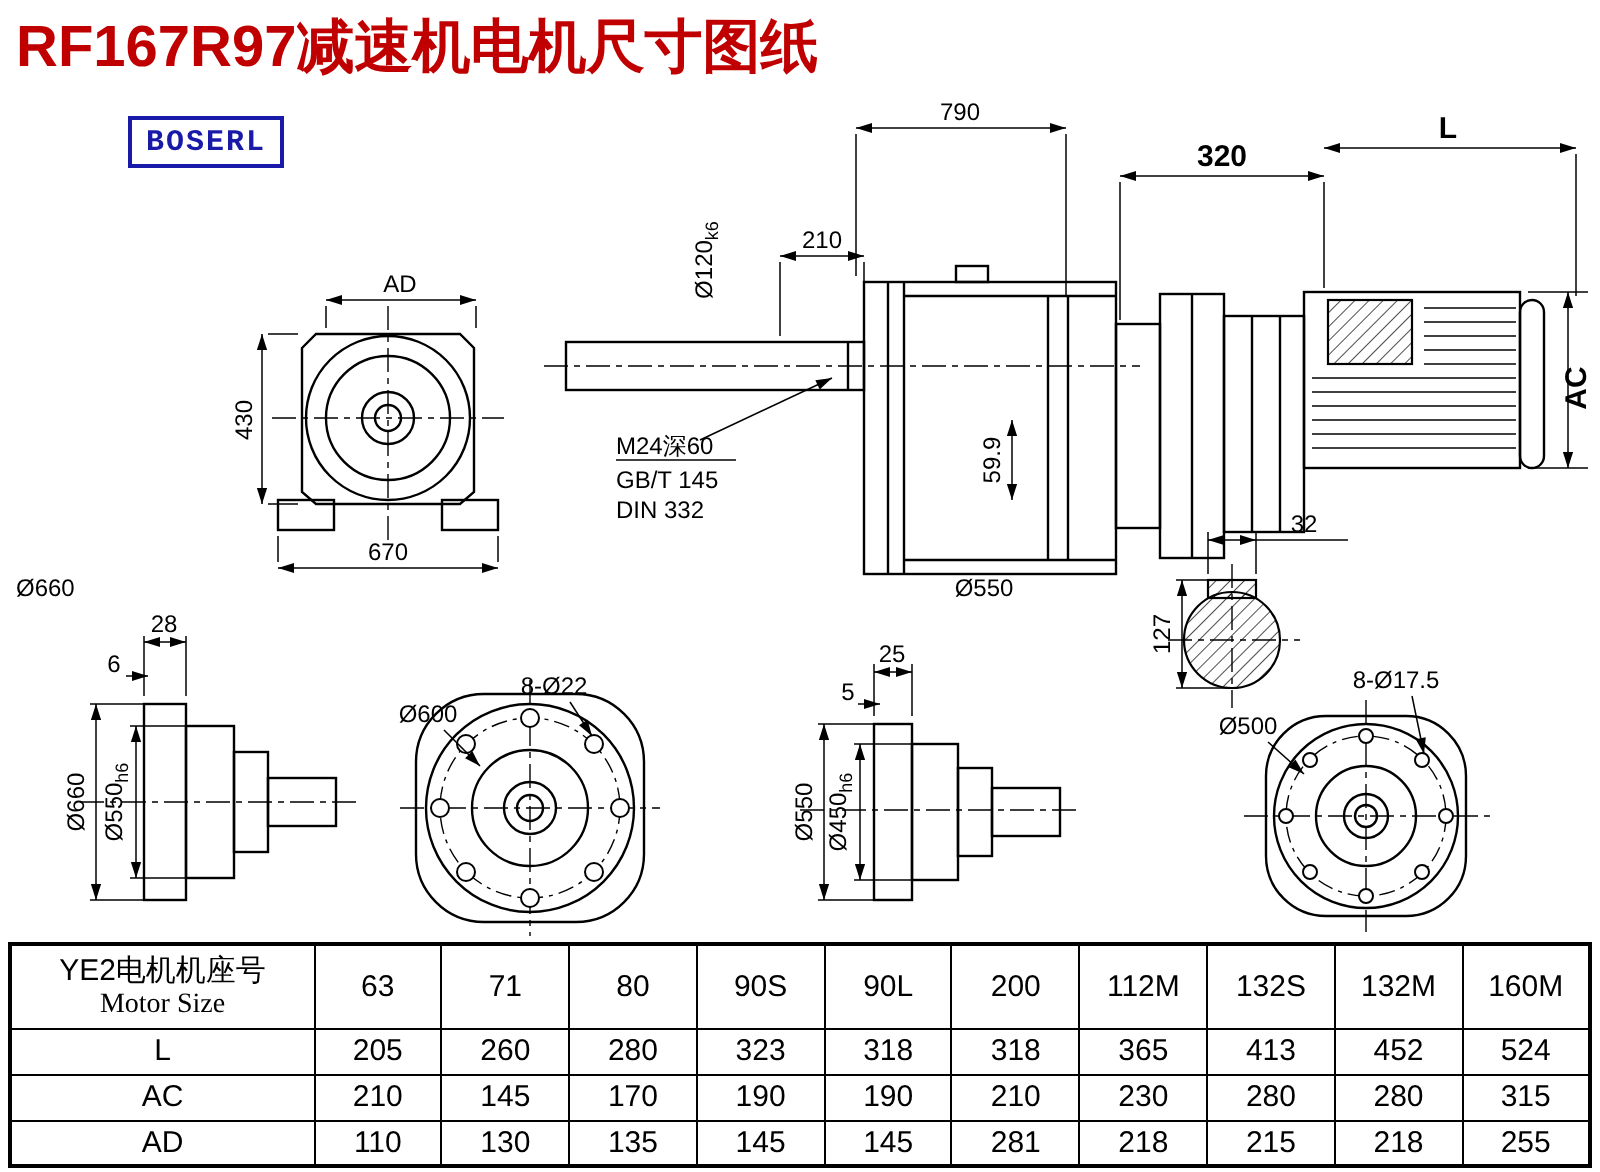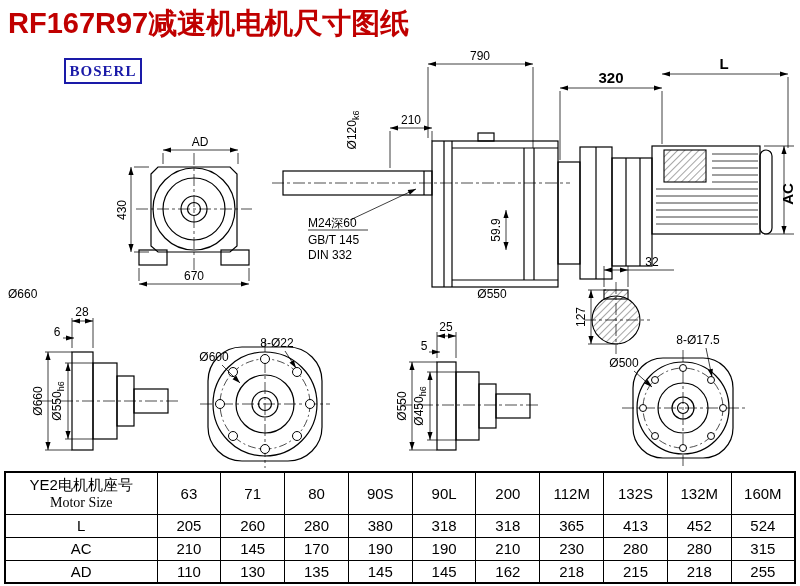--- a/index.html
+++ b/index.html
@@ -1,21 +1,21 @@
 <!DOCTYPE html>
 <html><head>
 <meta charset="utf-8">
 <style>
   * { margin:0; padding:0; box-sizing:border-box; }
   html,body { width:800px; height:586px; background:#fff; font-family:"Liberation Sans",sans-serif; }
   .stage { position:absolute; left:0; top:0; width:800px; height:586px; background:#fff; overflow:hidden; }
   .title { position:absolute; left:8px; top:4px; font-size:29px; font-weight:bold; color:#c00000; white-space:nowrap; }
   .brand { position:absolute; left:64px; top:58px; width:78px; height:26px; border:2px solid #1a1aa8;
            color:#1a1aa8; font-size:15px; font-weight:bold; display:flex; align-items:center; justify-content:center;
-           font-family:Liberation Serif, serif; letter-spacing:1px; }
+           font-family:Liberation Mono, monospace; letter-spacing:1px; }
   svg.draw { position:absolute; left:0; top:0; }
   svg text { font-family:"Liberation Sans",sans-serif; font-size:12px; fill:#000; }
   svg .sub { font-size:9px; }
   svg .big { font-size:15px; font-weight:bold; }
   .s  { stroke:#000; stroke-width:1.2; fill:none; }
   .t  { stroke:#000; stroke-width:0.75; fill:none; }
   .dim{ stroke:#000; stroke-width:0.75; fill:none; }
   .cl { stroke:#000; stroke-width:0.7; fill:none; stroke-dasharray:12 3 3 3; }
   .bc { stroke:#000; stroke-width:0.7; fill:none; stroke-dasharray:8 3 2 3; }
   .hx { stroke:#000; stroke-width:1.1; fill:url(#hatch); }
@@ -295,21 +295,21 @@
         <th>112M</th>
         <th>132S</th>
         <th>132M</th>
         <th>160M</th>
       </tr>
       <tr>
         <th class="rowlab">L</th>
         <td>205</td>
         <td>260</td>
         <td>280</td>
-        <td>380</td>
+        <td>323</td>
         <td>318</td>
         <td>318</td>
         <td>365</td>
         <td>413</td>
         <td>452</td>
         <td>524</td>
       </tr>
       <tr>
         <th class="rowlab">AC</th>
         <td>210</td>
@@ -323,21 +323,21 @@
         <td>280</td>
         <td>315</td>
       </tr>
       <tr>
         <th class="rowlab">AD</th>
         <td>110</td>
         <td>130</td>
         <td>135</td>
         <td>145</td>
         <td>145</td>
-        <td>162</td>
+        <td>281</td>
         <td>218</td>
         <td>215</td>
         <td>218</td>
         <td>255</td>
       </tr>
     </tbody>
   </table>
 
 </div>
 

